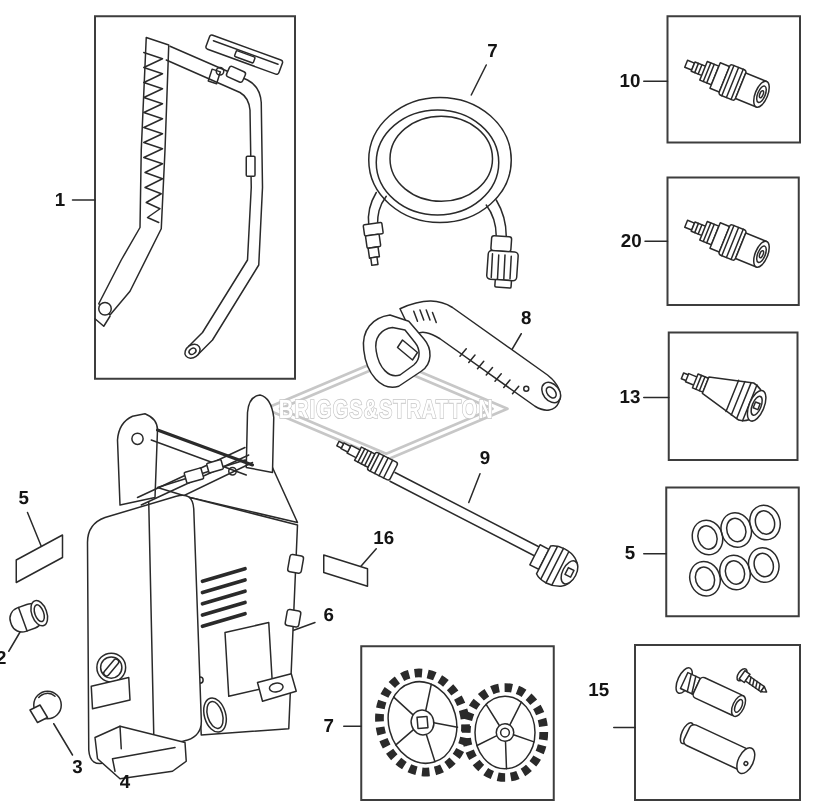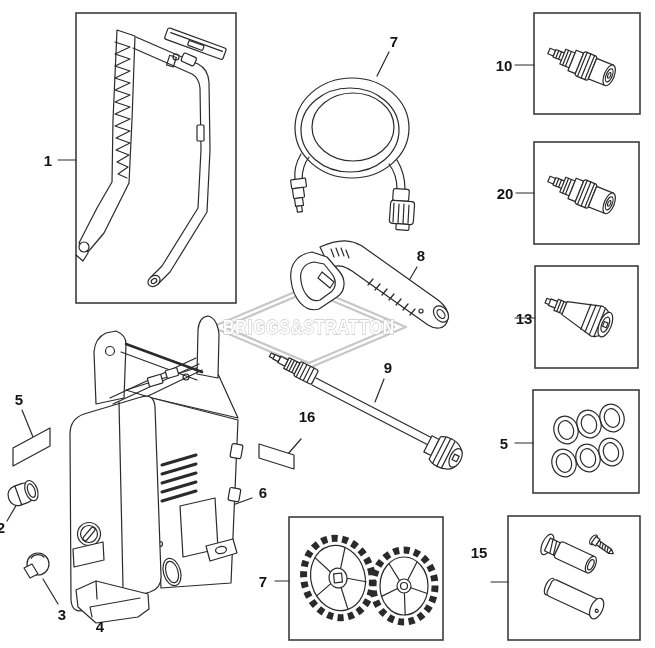--- a/index.html
+++ b/index.html
@@ -278,17 +278,17 @@
   <span class="callout" style="left:62px;top:614px">3</span>
   <span class="callout" style="left:100px;top:626px">4</span>
   <span class="callout" style="left:19px;top:399px">5</span>
   <span class="callout" style="left:263px;top:492px">6</span>
   <span class="callout" style="left:394px;top:41px">7</span>
   <span class="callout" style="left:421px;top:255px">8</span>
   <span class="callout" style="left:388px;top:367px">9</span>
   <span class="callout" style="left:263px;top:581px">7</span>
   <span class="callout" style="left:504px;top:65px">10</span>
   <span class="callout" style="left:505px;top:193px">20</span>
-  <span class="callout" style="left:524px;top:318px">13</span>
+  <span class="callout" style="left:504px;top:318px">13</span>
   <span class="callout" style="left:504px;top:443px">5</span>
   <span class="callout" style="left:479px;top:552px">15</span>
-  <span class="callout" style="left:307px;top:416px">16</span>
+  <span class="callout" style="left:307px;top:431px">16</span>
 </div>
 
 </body></html>

